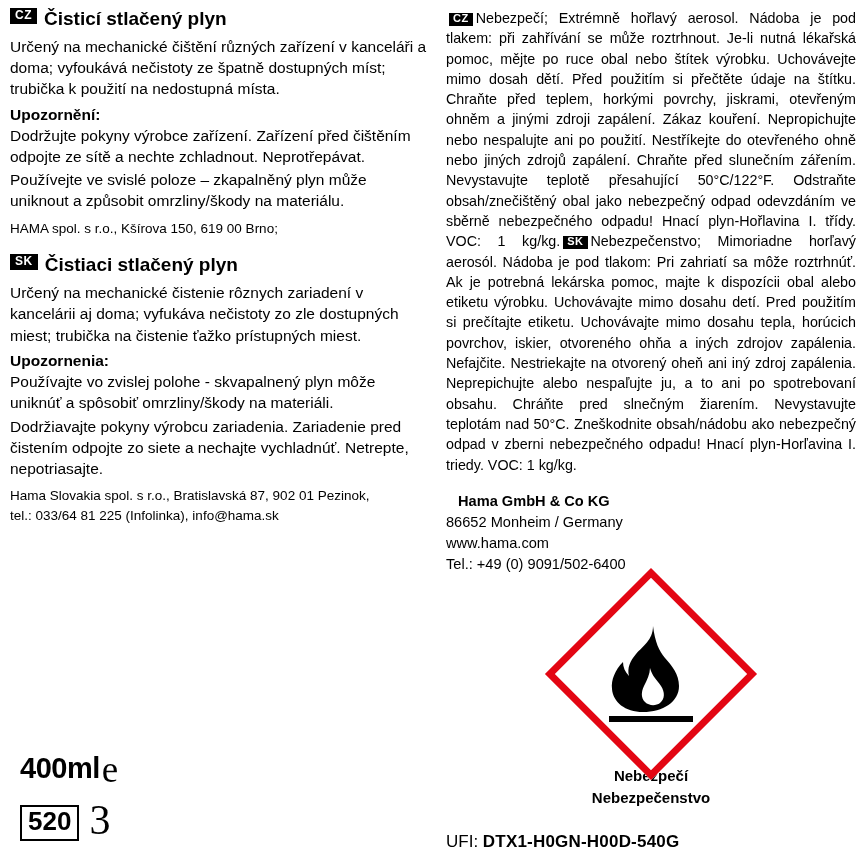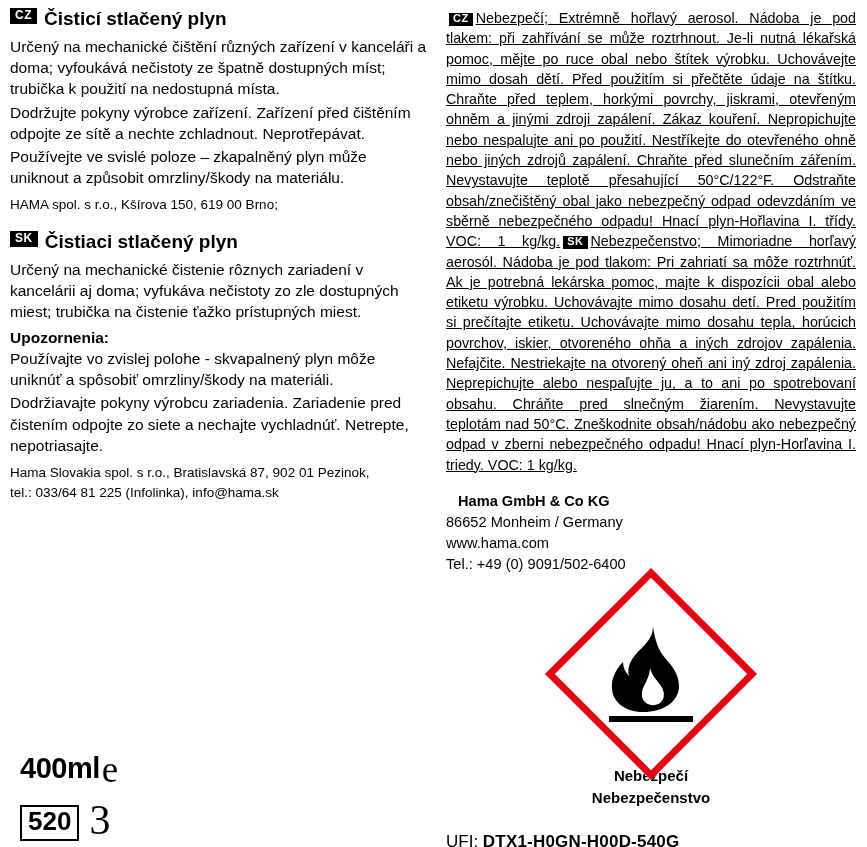--- a/index.html
+++ b/index.html
@@ -127,21 +127,20 @@
     font-weight: 400;
     font-family: "Liberation Serif", serif;
   }
 
   
   .just-txt {
     font-size: 14.3px;
     line-height: 1.42;
     text-align: justify;
     margin: 0;
-    text-decoration: underline;
   }
   .company {
     margin-top: 16px;
     font-size: 14.6px;
     line-height: 1.45;
   }
   .company .name { font-weight: bold; margin-left: 12px; }
 
   
   .ghs-wrap {
@@ -186,20 +185,21 @@
 <div class="page">
 
   <div class="col-left">
 
     <div>
       <div class="sect-title">
         <span class="lang-badge">CZ</span>
         <span class="t">Čisticí stlačený plyn</span>
       </div>
       <p class="body-txt">Určený na mechanické čištění různých zařízení v kanceláři a doma; vyfoukává nečistoty ze špatně dostupných míst; trubička k použití na nedostupná místa.</p>
+      <p class="head-bold">Upozornění:</p>
       <p class="body-txt">Dodržujte pokyny výrobce zařízení. Zařízení před čištěním odpojte ze sítě a nechte zchladnout. Neprotřepávat.</p>
       <p class="body-txt bold">Používejte ve svislé poloze – zkapalněný plyn může uniknout a způsobit omrzliny/škody na materiálu.</p>
       <p class="addr">HAMA spol. s r.o., Kšírova 150, 619 00 Brno;</p>
     </div>
 
     <div class="gap-lg"></div>
 
     <div>
       <div class="sect-title">
         <span class="lang-badge">SK</span>

